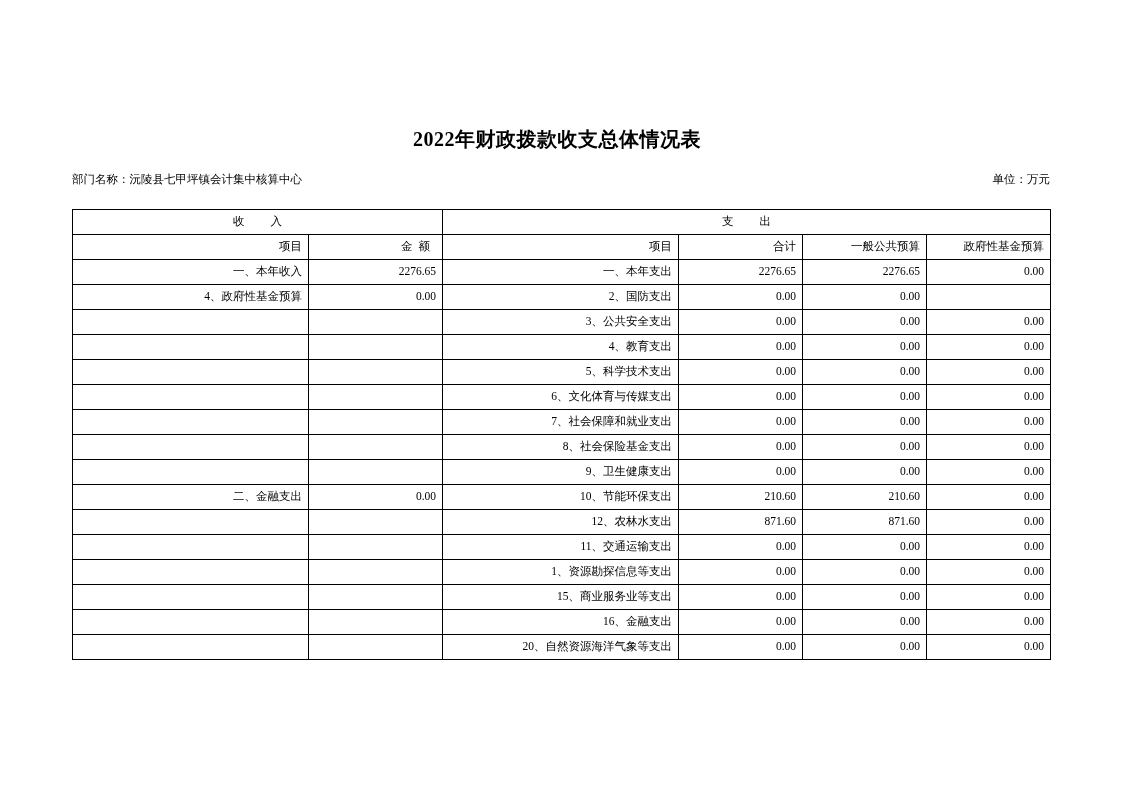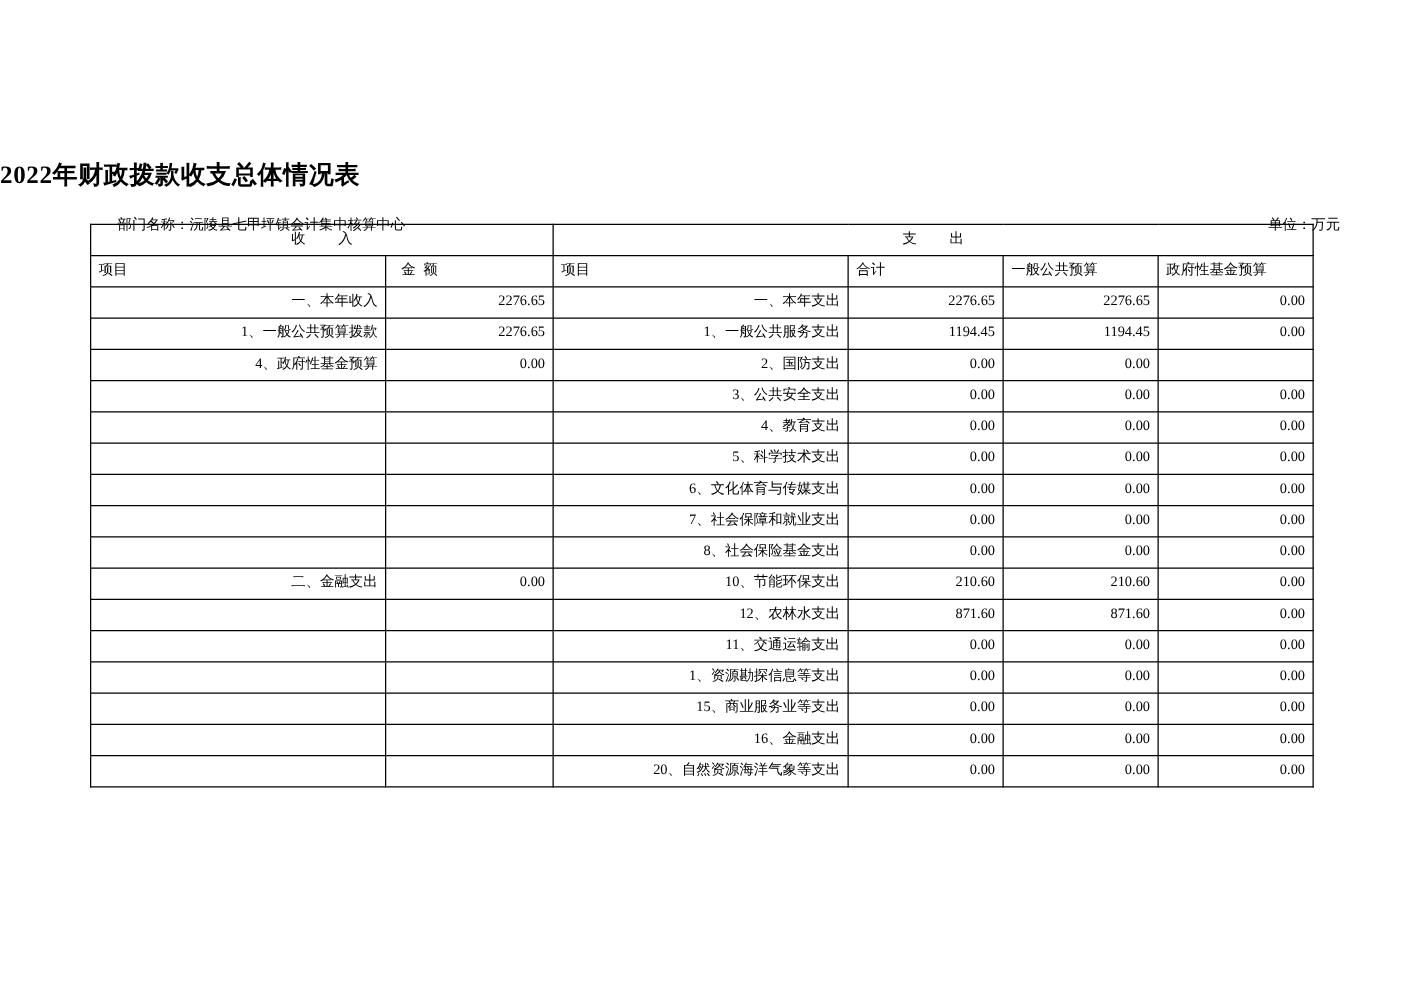--- a/index.html
+++ b/index.html
@@ -19,50 +19,49 @@
     position: absolute;
     left: 0; top: 0;
     width: 1122px;
     height: 793px;
   }
   .doc-title {
     position: absolute;
     left: 0;
     top: 126px;
     width: 1114px;
-    text-align: left;
+    text-align: center;
     font-size: 20px;
     font-weight: bold;
     letter-spacing: 0.5px;
   }
   .meta-row {
     position: absolute;
     left: 72px;
     top: 172px;
     width: 978px;
     height: 16px;
     font-size: 11.5px;
-    margin-left: 22px;
   }
   .meta-left {
     position: absolute;
     left: 0;
     top: 0;
     white-space: nowrap;
   }
   .meta-right {
     position: absolute;
     right: 0;
     top: 0;
     white-space: nowrap;
   }
   table.budget {
     position: absolute;
     left: 72px;
-    top: 179px;
+    top: 209px;
     width: 978px;
     border-collapse: collapse;
     table-layout: fixed;
   }
   table.budget td {
     border: 1px solid #000000;
     font-size: 11.5px;
     height: 24px;
     padding: 0 6px;
     vertical-align: middle;
@@ -71,21 +70,21 @@
   .grp-head {
     text-align: center;
     font-size: 13px;
     height: 30px;
   }
   .grp-head .spaced {
     letter-spacing: 26px;
     padding-left: 26px;
   }
   .col-head {
-    text-align: left;
+    text-align: right;
     height: 27px;
   }
   .col-head .spaced2 {
     letter-spacing: 6px;
     padding-left: 6px;
   }
   .num {
     text-align: right;
   }
   .txt {
@@ -135,28 +134,20 @@
         </tr>
         <tr>
           <td class="txt">一、本年收入</td>
           <td class="num">2276.65</td>
           <td class="txt">一、本年支出</td>
           <td class="num">2276.65</td>
           <td class="num">2276.65</td>
           <td class="num">0.00</td>
         </tr>
         <tr>
-          <td class="txt">1、一般公共预算拨款</td>
-          <td class="num">2276.65</td>
-          <td class="txt">1、一般公共服务支出</td>
-          <td class="num">1194.45</td>
-          <td class="num">1194.45</td>
-          <td class="num">0.00</td>
-        </tr>
-        <tr>
           <td class="txt">4、政府性基金预算</td>
           <td class="num">0.00</td>
           <td class="txt">2、国防支出</td>
           <td class="num">0.00</td>
           <td class="num">0.00</td>
           <td class="num"></td>
         </tr>
         <tr>
           <td class="txt"></td>
           <td class="num"></td>
@@ -194,20 +185,28 @@
           <td class="num"></td>
           <td class="txt">7、社会保障和就业支出</td>
           <td class="num">0.00</td>
           <td class="num">0.00</td>
           <td class="num">0.00</td>
         </tr>
         <tr>
           <td class="txt"></td>
           <td class="num"></td>
           <td class="txt">8、社会保险基金支出</td>
+          <td class="num">0.00</td>
+          <td class="num">0.00</td>
+          <td class="num">0.00</td>
+        </tr>
+        <tr>
+          <td class="txt"></td>
+          <td class="num"></td>
+          <td class="txt">9、卫生健康支出</td>
           <td class="num">0.00</td>
           <td class="num">0.00</td>
           <td class="num">0.00</td>
         </tr>
         <tr>
           <td class="txt">二、金融支出</td>
           <td class="num">0.00</td>
           <td class="txt">10、节能环保支出</td>
           <td class="num">210.60</td>
           <td class="num">210.60</td>

